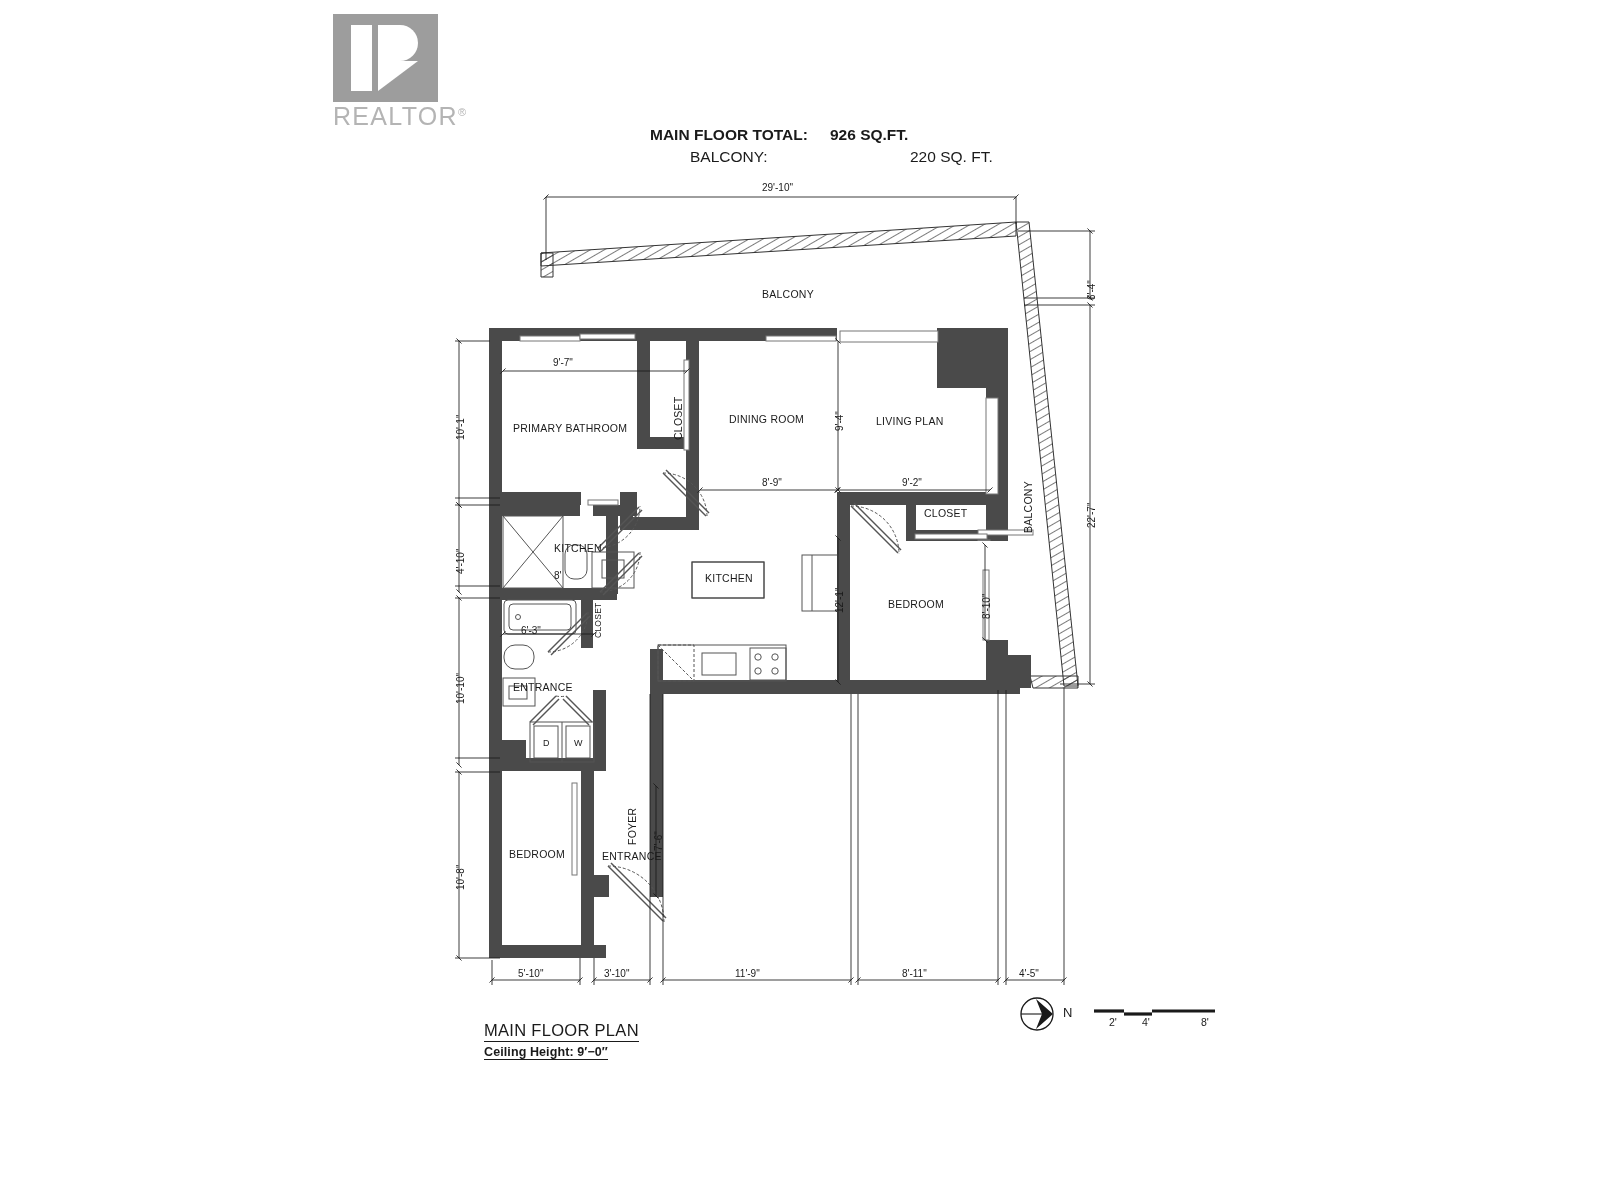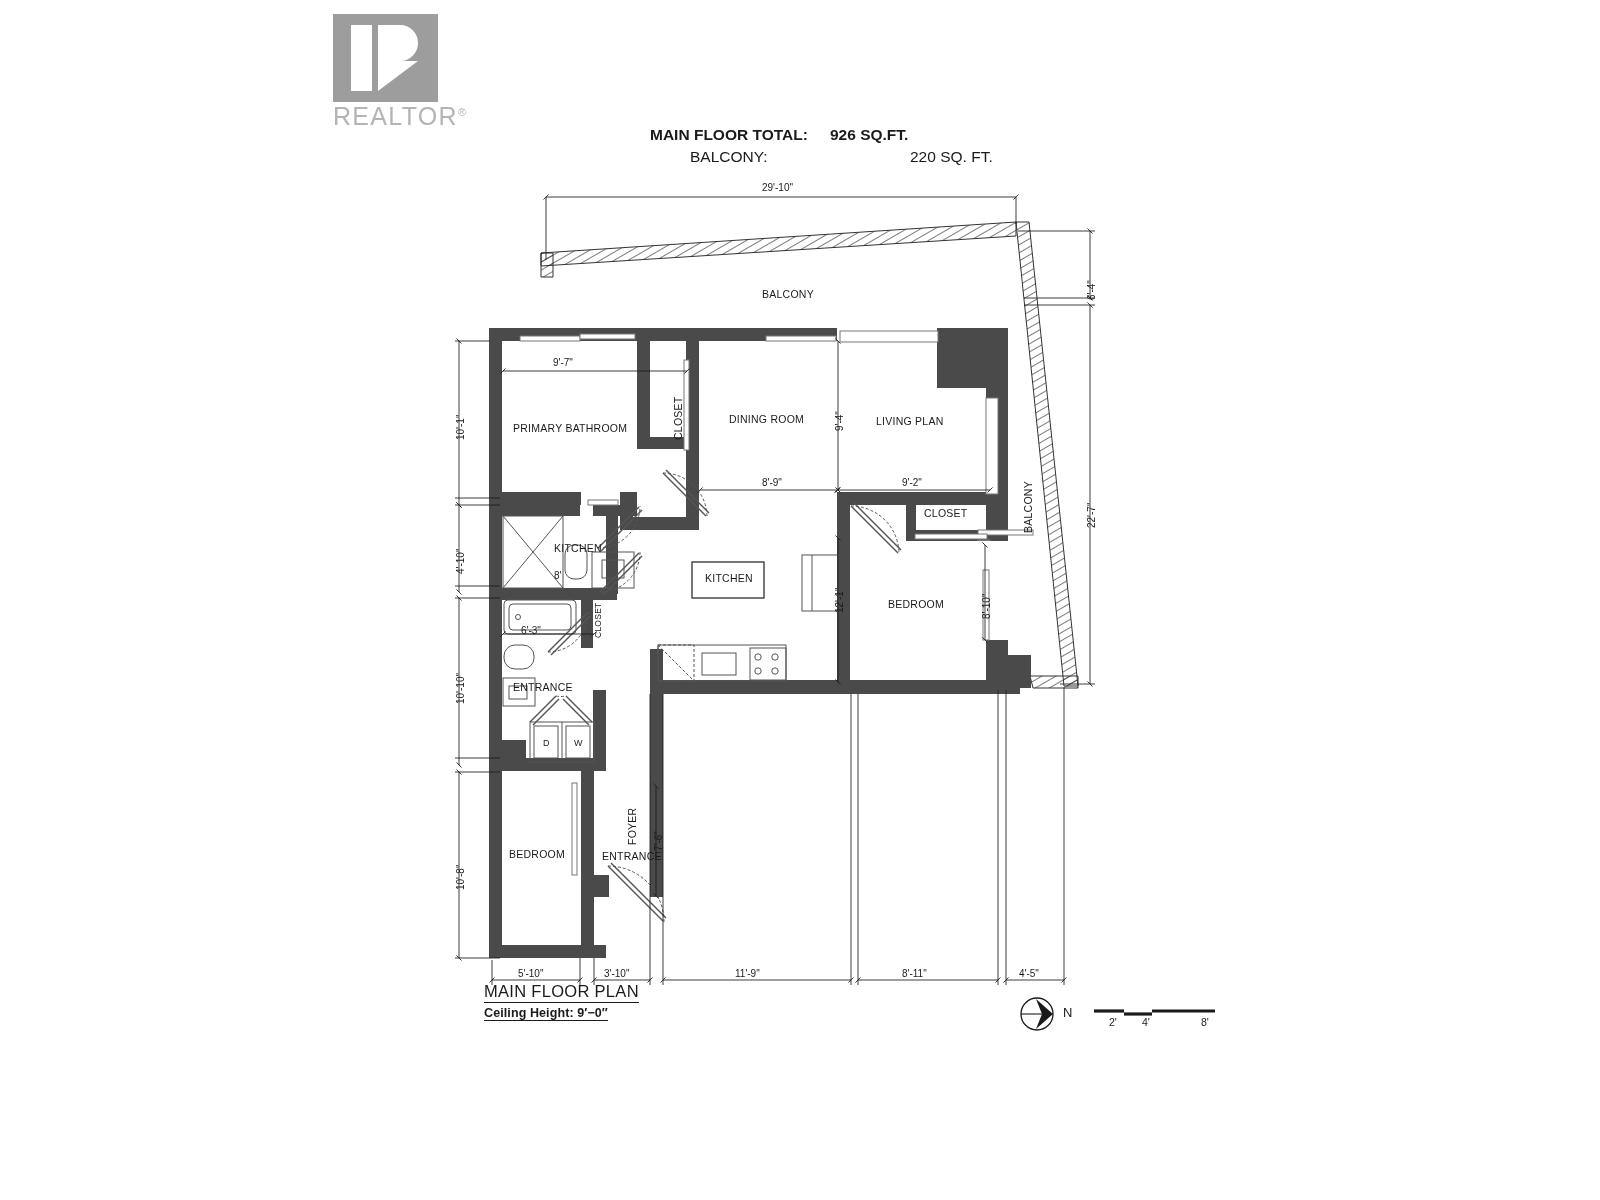--- a/index.html
+++ b/index.html
@@ -27,21 +27,21 @@
   #areas .row{display:flex;margin-bottom:4px;}
   #areas .lbl{width:180px;}
   #areas .val{width:180px;}
   #areas .row.sub .lbl,#areas .row.sub .val{font-weight:normal;margin-left:40px;}
 
   
   #plan{position:absolute;left:0;top:0;width:1600px;height:1200px;}
   #plan svg{position:absolute;left:0;top:0;}
 
   
-  #plan-caption{position:absolute;left:484px;top:982px;}
+  #plan-caption{position:absolute;left:484px;top:1021px;}
   #plan-caption .t1{font-size:16.5px;letter-spacing:.3px;padding-bottom:1px;
         border-bottom:1.6px solid #1a1a1a;display:inline-block;}
   #plan-caption .t2{font-size:12.5px;font-weight:bold;letter-spacing:.1px;
         border-bottom:1.2px solid #1a1a1a;display:inline-block;margin-top:1px;}
 
   #compass-label{position:absolute;left:1063px;top:1005px;font-size:13px;}
   #scale-2{position:absolute;left:1109px;top:1016px;font-size:10.5px;}
   #scale-4{position:absolute;left:1142px;top:1016px;font-size:10.5px;}
   #scale-8{position:absolute;left:1201px;top:1016px;font-size:10.5px;}
 

